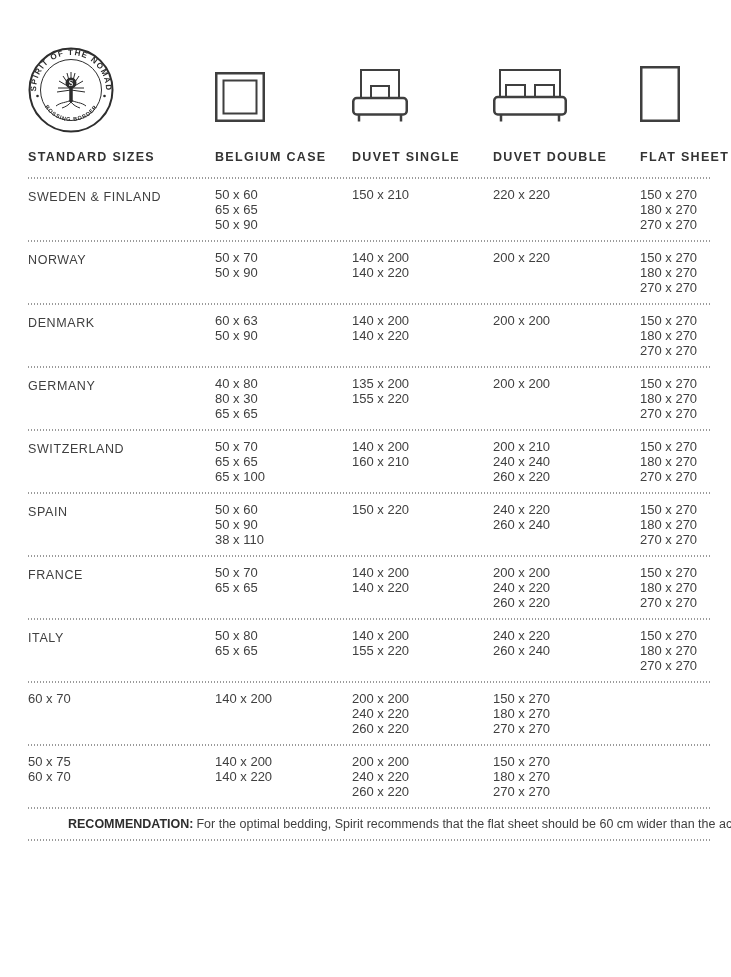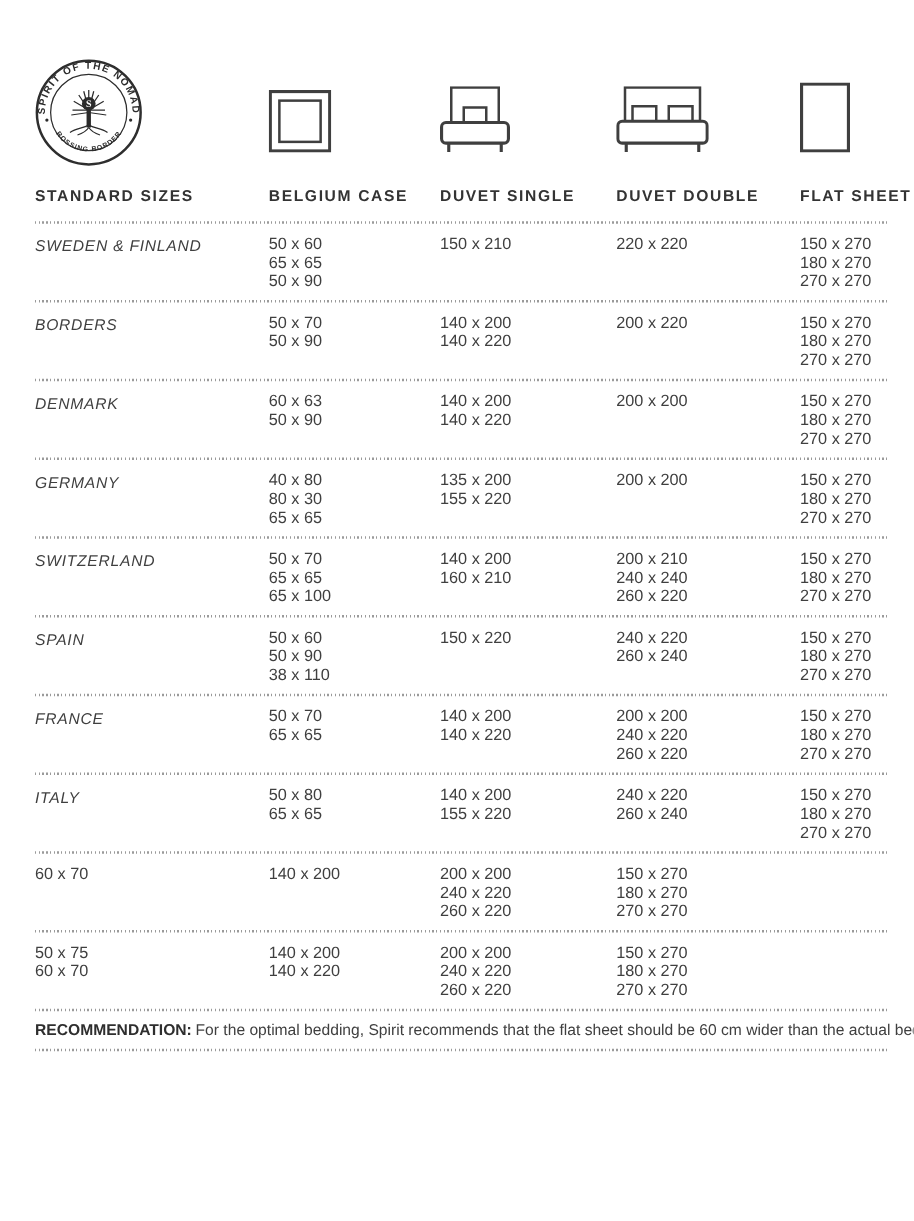--- a/index.html
+++ b/index.html
@@ -35,29 +35,29 @@
   
   .sep{
     height:2px;width:100%;
     background-image:repeating-linear-gradient(90deg, var(--sep) 0 1px, transparent 1px 3px);
   }
   .sep-under-header{margin-top:13px;}
   
   .row{padding:8px 0 8px 0;}
   .country{
     font-size:12.5px;color:var(--text);letter-spacing:0.6px;
-    line-height:15px;padding-top:3px;white-space:nowrap;font-style:italic;
+    line-height:15px;padding-top:3px;white-space:nowrap;
   }
   .sizes{font-size:13px;color:var(--text);line-height:15px;}
   .size-line{white-space:nowrap;}
   
   .recommendation{
     padding:8px 0 7px 0;font-size:12.5px;color:var(--text);line-height:15px;white-space:nowrap;
   }
-  .rec-label{font-weight:bold;color:#2e2e2e;}
+  .rec-label{font-weight:bold;color:#2e2e2e;margin-left:40px;}
   .rec-text{margin-left:3px;}
   svg{display:block;}
 </style>
 </head>
 <body>
 
 <div class="page">
   <div class="content">
 
     <div class="grid icon-row">
@@ -157,21 +157,21 @@
             <div class="size-line">220 x 220</div>
           </div>
     <div class="sizes">
             <div class="size-line">150 x 270</div>
             <div class="size-line">180 x 270</div>
             <div class="size-line">270 x 270</div>
           </div>
   </div>
 <div class="sep"></div>
   <div class="grid row">
-    <div class="country">BORDERS</div>
+    <div class="country">NORWAY</div>
     <div class="sizes">
             <div class="size-line">50 x 70</div>
             <div class="size-line">50 x 90</div>
           </div>
     <div class="sizes">
             <div class="size-line">140 x 200</div>
             <div class="size-line">140 x 220</div>
           </div>
     <div class="sizes">
             <div class="size-line">200 x 220</div>

